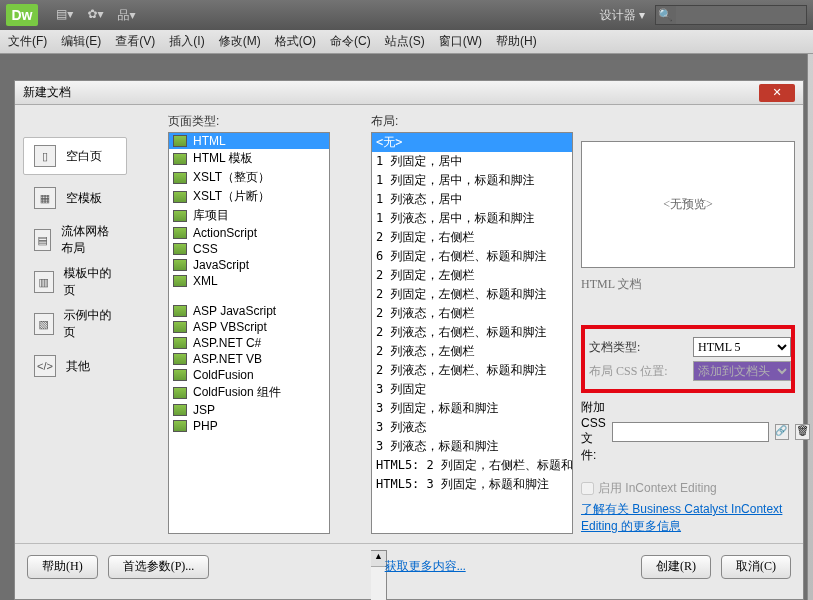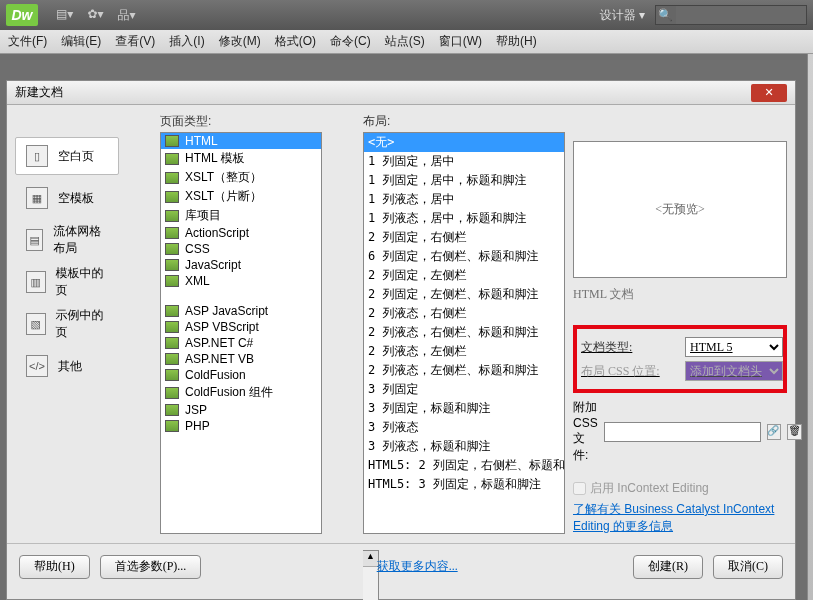--- a/index.html
+++ b/index.html
@@ -1,28 +1,28 @@
 <!DOCTYPE html>
 <html><head>
 <meta charset="utf-8">
 <style>
 * { box-sizing: border-box; margin: 0; padding: 0; font-family: "Microsoft YaHei", 宋体, sans-serif; font-size: 12px; }
 body { background: #4a4a4a; width: 813px; height: 600px; overflow: hidden; }
 .app-header { height: 30px; background: linear-gradient(#737373,#555); display: flex; align-items: center; padding: 0 6px; }
-.app-logo { width: 32px; height: 22px; background: #7ac943; color: #fff; font-weight: bold; font-size: 14px; display: flex; align-items: center; justify-content: center; border-radius: 2px; font-style: italic; }
+.app-logo { width: 32px; height: 22px; background: #7ac943; color: #fff; font-weight: bold; font-size: 14px; display: flex; align-items: center; justify-content: center; border-radius: 2px; }
 .app-header .hicons { display: flex; gap: 14px; margin-left: 18px; color: #ccc; }
 .app-header .right { margin-left: auto; display: flex; align-items: center; gap: 10px; }
 .app-header .designer { color: #ddd; }
 .app-header .search-wrap { display: flex; align-items: center; background: #666; border: 1px solid #444; }
 .app-header .search-wrap .mag { width: 20px; text-align: center; color: #ccc; }
 .app-header input { width: 130px; height: 18px; background: #6a6a6a; border: none; color: #fff; }
 .menu-bar { height: 24px; background: linear-gradient(#e6e6e6,#d4d4d4); border-bottom: 1px solid #999; display: flex; align-items: center; padding: 0 8px; gap: 14px; color: #222; }
 .workspace-bg { height: 546px; background: #6f6f6f; position: relative; }
 .thin-border { position: absolute; right: 0; top: 0; width: 6px; height: 100%; background: linear-gradient(#d0d0d0,#bcbcbc); border-left: 1px solid #888; }
-.dialog { position: absolute; left: 6px; top: 26px; width: 790px; height: 520px; background: #e9e9e9; border: 1px solid #888; }
+.dialog { position: absolute; left: 14px; top: 26px; width: 790px; height: 520px; background: #e9e9e9; border: 1px solid #888; }
 .dialog-title { height: 24px; background: linear-gradient(#f4f4f4,#dcdcdc); border-bottom: 1px solid #aaa; display: flex; align-items: center; padding: 0 8px; }
 .dialog-title .close { margin-left: auto; width: 36px; height: 18px; background: #c0392b; color: #fff; display: flex; align-items: center; justify-content: center; border-radius: 2px; font-size: 11px; }
 .dialog-body { display: flex; height: 438px; padding: 8px; gap: 8px; }
 .cat-col { width: 166px; display: flex; flex-direction: column; gap: 4px; padding-top: 24px; }
 .cat-item { height: 38px; display: flex; align-items: center; gap: 10px; padding: 0 10px; border: 1px solid transparent; border-radius: 2px; }
 .cat-item.sel { background: #fff; border: 1px solid #bbb; }
 .cat-icon { width: 22px; height: 22px; border: 1px solid #888; background: #f0f0f0; display: flex; align-items: center; justify-content: center; font-size: 11px; color: #555; }
 .col-wrap { display: flex; flex-direction: column; padding-left: 33px; }
 .col-label { color: #333; padding-bottom: 2px; }
 .list-col { background: #fff; border: 1px solid #888; overflow-y: auto; }
@@ -30,21 +30,21 @@
 .list-col.layouts { width: 202px; height: 402px; }
 .li { padding: 1px 4px; display: flex; align-items: center; gap: 6px; font-family: 宋体, monospace; white-space: nowrap; overflow: hidden; }
 .li.sel { background: #3399ff; color: #fff; }
 .fi { width: 14px; height: 12px; background: linear-gradient(#8bc34a,#689f38); border: 1px solid #555; display: inline-block; flex-shrink: 0; }
 .scrollbar { width: 16px; height: 402px; background: #f0f0f0; border: 1px solid #888; border-left: none; display: flex; flex-direction: column; }
 .scrollbar .btn { height: 16px; background: #e0e0e0; border-bottom: 1px solid #aaa; font-size: 9px; text-align: center; }
 .scrollbar .track { flex: 1; }
 .right-col { width: 214px; display: flex; flex-direction: column; }
 .preview-box { margin-top: 28px; width: 214px; height: 186px; background: #fff; border: 1px solid #888; display: flex; align-items: center; justify-content: center; color: #666; font-family: 宋体; }
 .desc { margin-top: 8px; font-family: 宋体; color: #737373; }
-.redbox { margin-top: 22px; border: 4px solid #e30613; padding: 6px 0 6px 0; text-decoration: underline; }
+.redbox { margin-top: 32px; border: 4px solid #e30613; padding: 6px 0 6px 0; }
 .form-row { display: flex; align-items: center; height: 24px; gap: 4px; }
 .form-row label { width: 104px; text-align: left; font-family: 宋体; color: #333; padding-left: 4px; white-space: nowrap; }
 .form-row.disabled label { color: #999; }
 .form-row select, .form-row input { flex: 1; height: 20px; border: 1px solid #888; background: #fff; font-family: 宋体; }
 .form-row.disabled select { color: #999; background: #4c1d95; }
 .attach-row { display: flex; align-items: center; margin-top: 6px; gap: 6px; }
 .attach-row input { flex: 1; height: 20px; border: 1px solid #888; }
 .attach-row .ib { width: 18px; height: 16px; border: 1px solid #999; background: #eee; font-size: 10px; text-align: center; }
 .check-row { display: flex; align-items: center; margin-top: 16px; gap: 4px; font-family: 宋体; color: #999; }
 .link-row { margin-top: 4px; font-family: 宋体; }

